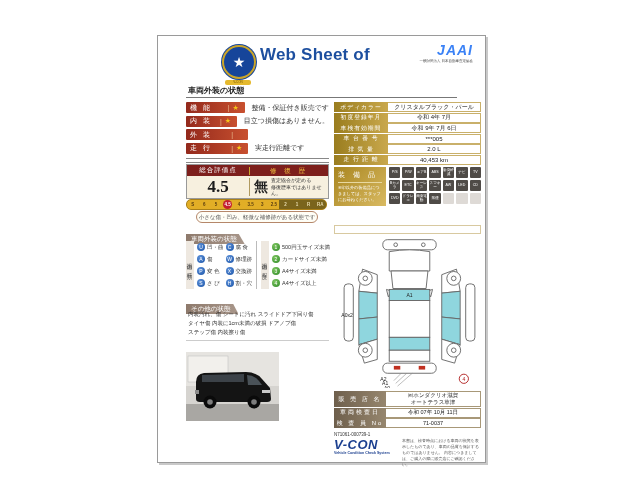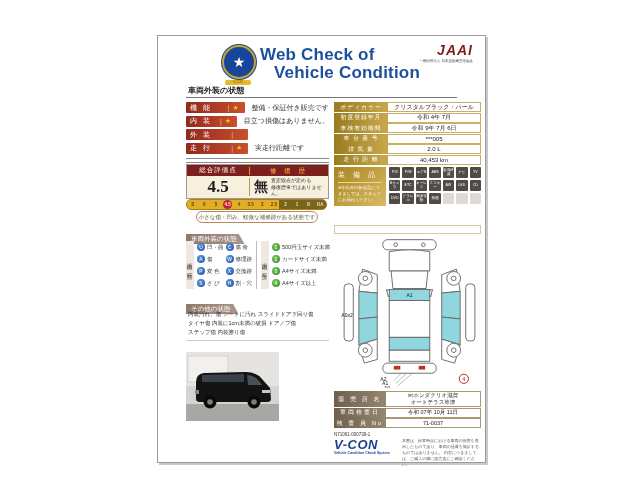--- a/index.html
+++ b/index.html
@@ -7,21 +7,21 @@
   .abs{position:absolute;}
   #sheet{position:absolute;left:157px;top:35px;width:327px;height:426px;background:#fff;
     border:1px solid #9a9a9a;box-shadow:2px 2px 0 #c9c9c9;}
   
   .badge{width:30px;height:30px;border-radius:50%;background:#16459a;border:2px solid #caa52a;
     box-shadow:0 0 0 1px #16459a;display:flex;align-items:center;justify-content:center;color:#fff;font-size:14px;}
   .badge-ribbon{width:26px;height:5px;background:#e5b92d;margin:1px auto 0;border-radius:2px;
     font-size:3px;color:#7a5a00;text-align:center;line-height:5px;}
   .title{color:#1d4f9f;font-weight:bold;font-size:17px;line-height:1.05;letter-spacing:.2px;}
   .title .l2{margin-left:14px;}
-  .jaai{color:#7f1d1d;font-weight:bold;font-style:italic;font-size:14px;letter-spacing:1px;text-align:right;}
+  .jaai{color:#3b82f6;font-weight:bold;font-style:italic;font-size:14px;letter-spacing:1px;text-align:right;}
   .jaai-sub{font-size:3.5px;color:#444;margin-top:1px;white-space:nowrap;}
   .car-name{font-size:8px;font-weight:bold;color:#222;}
   .head-rule{border-top:1.5px solid #777;}
   
   .crow{display:flex;align-items:center;height:11px;margin-bottom:2.5px;}
   .crow-label{width:62px;height:11px;background:linear-gradient(90deg,#93291c,#c8502f);
     color:#fff;font-size:7px;display:flex;align-items:center;padding:0 4px;box-sizing:border-box;border-radius:1px;}
   .crow-label .lt{flex:1;letter-spacing:2px;}
   .crow-label .sep{color:#e8b88e;margin:0 3px;font-size:7px;}
   .crow-label .star{color:#f5c518;font-size:7px;width:8px;}
@@ -93,22 +93,21 @@
 </head>
 <body>
 
 <div id="sheet">
 
   <div class="abs" style="left:64px;top:9px;width:32px;">
     <div class="badge">★</div>
     <div class="badge-ribbon">V-CON</div>
   </div>
   <div class="abs title" style="left:102px;top:10px;">
-    <div>Web Check of</div>
-    <div class="l2">Vehicle Condition</div>
+    <div>Web Sheet of</div>
   </div>
   <div class="abs" style="right:12px;top:6px;">
     <div class="jaai">JAAI</div>
     <div class="jaai-sub">一般財団法人 日本自動車査定協会</div>
   </div>
   <div class="abs car-name" style="left:30px;top:49px;">車両外装の状態</div>
   <div class="abs head-rule" style="left:28px;right:28px;top:61px;"></div>
 
   <div class="abs" style="left:28px;top:66px;width:143px;">
 

